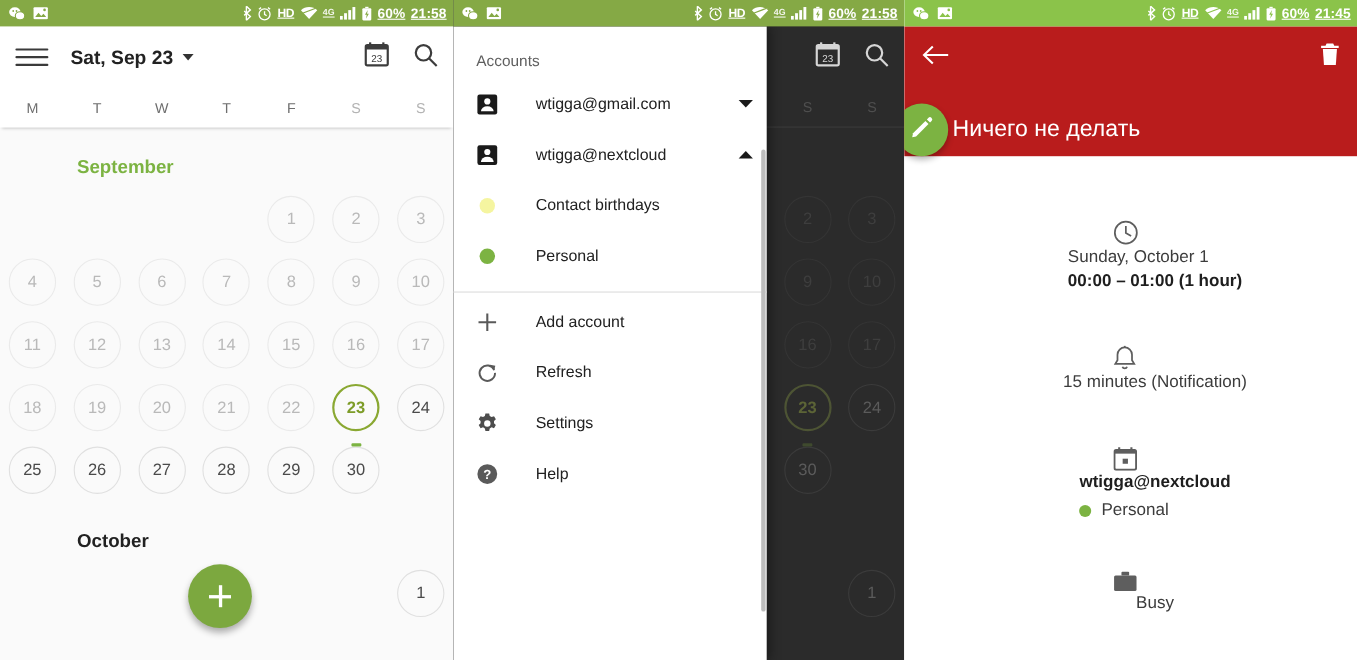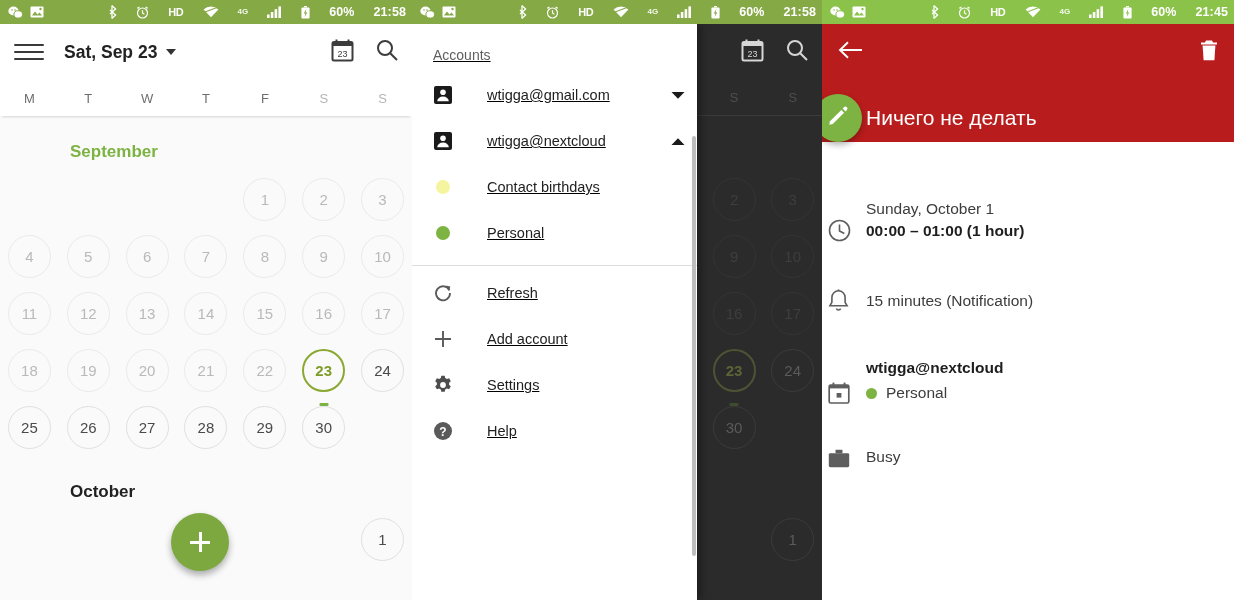--- a/index.html
+++ b/index.html
@@ -13,21 +13,21 @@
 
   
   .statusbar {
     height: 24px; background: #85a945;
     display: flex; align-items: center;
     padding: 0 6px 0 8px; color: #ffffff;
     font-size: 12.5px; font-weight: bold;
     position: relative; z-index: 40; flex: none;
   }
   .sb-left { display: flex; align-items: center; gap: 7px; }
-  .sb-right { margin-left: auto; display: flex; align-items: center; gap: 19px; }
+  .sb-right { margin-left: auto; display: flex; align-items: center; gap: 5px; text-decoration: underline; }
   .sb-icon { display: inline-flex; align-items: center; }
   .sb-text { font-size: 12.5px; letter-spacing: 0.1px; }
   .sb-4g { font-size: 8px; font-weight: bold; opacity: .9; align-self: flex-start; margin-top: 2px; }
   .sb-hd { font-size: 11px; font-weight: bold; letter-spacing: -.3px; }
 
   
   .panel { position: relative; overflow: hidden; flex: none; }
   .p1 { width: 412px; height: 600px; background: #fafafa; }
 
   .appbar {
@@ -102,21 +102,21 @@
     display: flex; align-items: center; justify-content: center;
     font-size: 15px; color: #5b5b5b;
   }
   .dim-day.faint { color: #3e3e3e; border-color: #343434; }
   .dim-day.today { border: 2px solid #4d5434; color: #5c6436; font-weight: bold; }
   .dim-evtdot { position: absolute; top: 4px; left: 50%; transform: translateX(-50%);
     width: 9px; height: 3px; background: #3f4a2e; border-radius: 1px; }
 
   .drawer {
     position: absolute; top: 24px; left: 0; width: 285px; bottom: 0;
-    background: #ffffff; z-index: 30; box-shadow: 2px 0 10px rgba(0,0,0,.45); text-decoration: underline;
+    background: #ffffff; z-index: 30; box-shadow: 2px 0 10px rgba(0,0,0,.45);
   }
   .drawer-title { font-size: 14px; color: #5f5f5f; padding: 23px 0 0 21px; }
   .dr-item { height: 46px; display: flex; align-items: center; padding: 0 12px 0 21px; }
   .dr-ico { width: 26px; display: flex; justify-content: flex-start; align-items: center; }
   .dr-lbl { margin-left: 28px; font-size: 14.5px; color: #212121; }
   .dr-exp { margin-left: auto; }
   .cal-dot { width: 14px; height: 14px; border-radius: 50%; margin-left: 3px; }
   .dr-div { height: 1px; background: #dcdcdc; margin: 9px 0 4px 0; }
   .drawer-scroll {
     position: absolute; right: 1px; top: 112px; width: 4px; height: 420px;
@@ -130,21 +130,21 @@
   .ev-title {
     position: absolute; left: 44px; bottom: 12px; right: 16px;
     font-size: 21px; color: #ffffff;
   }
   .ev-fab {
     position: absolute; left: -8px; top: 118px; transform: translateY(-50%);
     width: 48px; height: 48px; border-radius: 50%; background: #7cb342;
     display: flex; align-items: center; justify-content: center;
     box-shadow: 0 3px 6px rgba(0,0,0,.3); z-index: 10;
   }
-  .ev-row { display: flex; padding: 0 0 0 44px; align-items: flex-end; }
+  .ev-row { display: flex; padding: 0 0 0 44px; align-items: center; flex-direction: column; }
   .ev-row .ev-ic { width: 38px; flex: none; margin-left: -38px; display: flex;
     justify-content: flex-start; padding-top: 2px; }
   .ev-body { font-size: 15.5px; color: #3c3c3c; line-height: 22px; }
   .ev-strong { font-weight: bold; color: #1e1e1e; }
   .ev-sub { display: flex; align-items: center; gap: 9px; margin-top: 3px; }
   .ev-subdot { width: 11px; height: 11px; border-radius: 50%; background: #7cb342; }
 </style>
 </head>
 <body>
 
@@ -613,33 +613,33 @@
           <span class="cal-dot" id="dot1" style="background: rgb(124, 179, 66);"></span>
         </span>
         <span class="dr-lbl">Personal</span>
       </div>
 
       <div class="dr-div"></div>
 
       <div class="dr-item">
         <span class="dr-ico">
           <svg width="20" height="20" viewBox="0 0 20 20">
-              <path d="M16.3 7.2 A7 7 0 1 0 17 10" fill="none" stroke="#5a5a5a" stroke-width="1.8"></path>
-              <path d="M12.4 2.6 L17.3 3.4 L16.1 8.2 Z" fill="#5a5a5a"></path>
-            </svg>
-        </span>
-        <span class="dr-lbl">Refresh</span>
+              <path d="M10 2 V18 M2 10 H18" stroke="#5a5a5a" stroke-width="1.9"></path>
+            </svg>
+        </span>
+        <span class="dr-lbl">Add account</span>
       </div>
       <div class="dr-item">
         <span class="dr-ico">
           <svg width="20" height="20" viewBox="0 0 20 20">
-              <path d="M10 2 V18 M2 10 H18" stroke="#5a5a5a" stroke-width="1.9"></path>
-            </svg>
-        </span>
-        <span class="dr-lbl">Add account</span>
+              <path d="M16.3 7.2 A7 7 0 1 0 17 10" fill="none" stroke="#5a5a5a" stroke-width="1.8"></path>
+              <path d="M12.4 2.6 L17.3 3.4 L16.1 8.2 Z" fill="#5a5a5a"></path>
+            </svg>
+        </span>
+        <span class="dr-lbl">Refresh</span>
       </div>
       <div class="dr-item">
         <span class="dr-ico">
           <svg width="20" height="20" viewBox="0 0 20 20">
               <path d="M8.3 0.8 h3.4 l0.5 2.3 1.7 1 2.2-0.8 1.7 2.9 -1.7 1.6 0 2 1.7 1.6 -1.7 2.9 -2.2-0.8 -1.7 1 -0.5 2.3 h-3.4 l-0.5-2.3 -1.7-1 -2.2 0.8 -1.7-2.9 1.7-1.6 0-2 -1.7-1.6 1.7-2.9 2.2 0.8 1.7-1 Z" fill="#4d4d4d"></path>
               <circle cx="10" cy="10" r="2.9" fill="#fff"></circle>
             </svg>
         </span>
         <span class="dr-lbl">Settings</span>
       </div>

